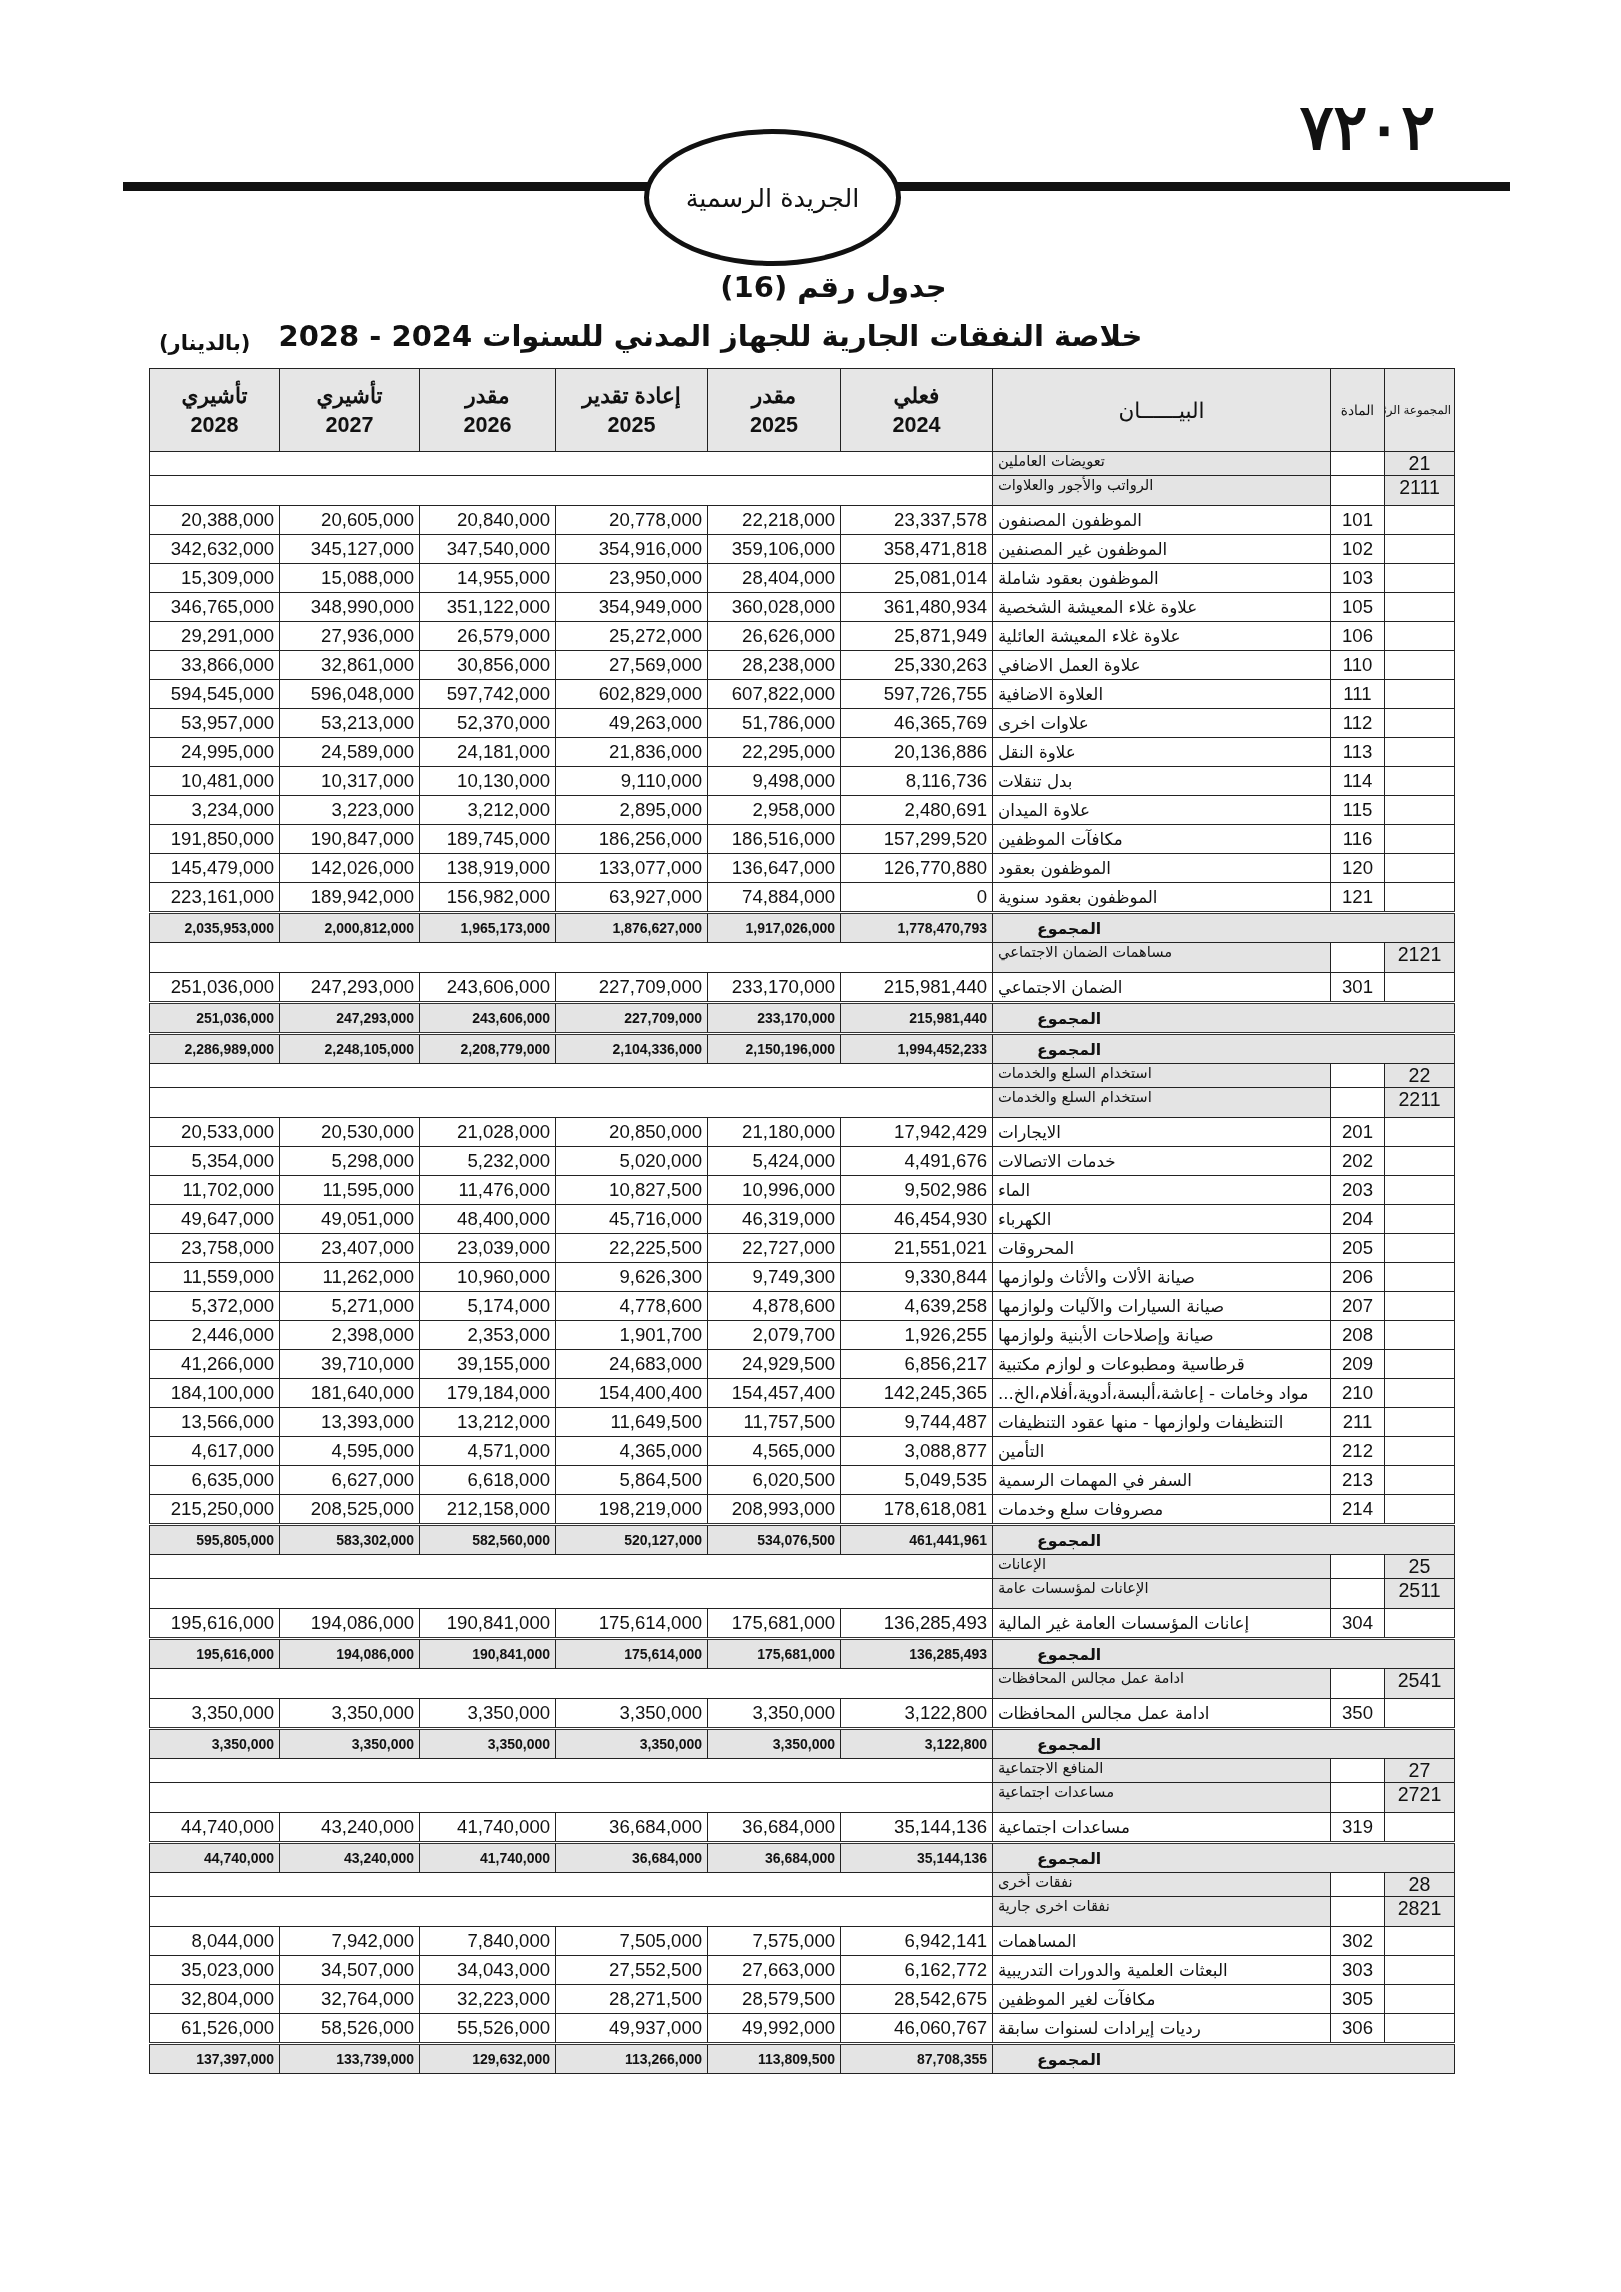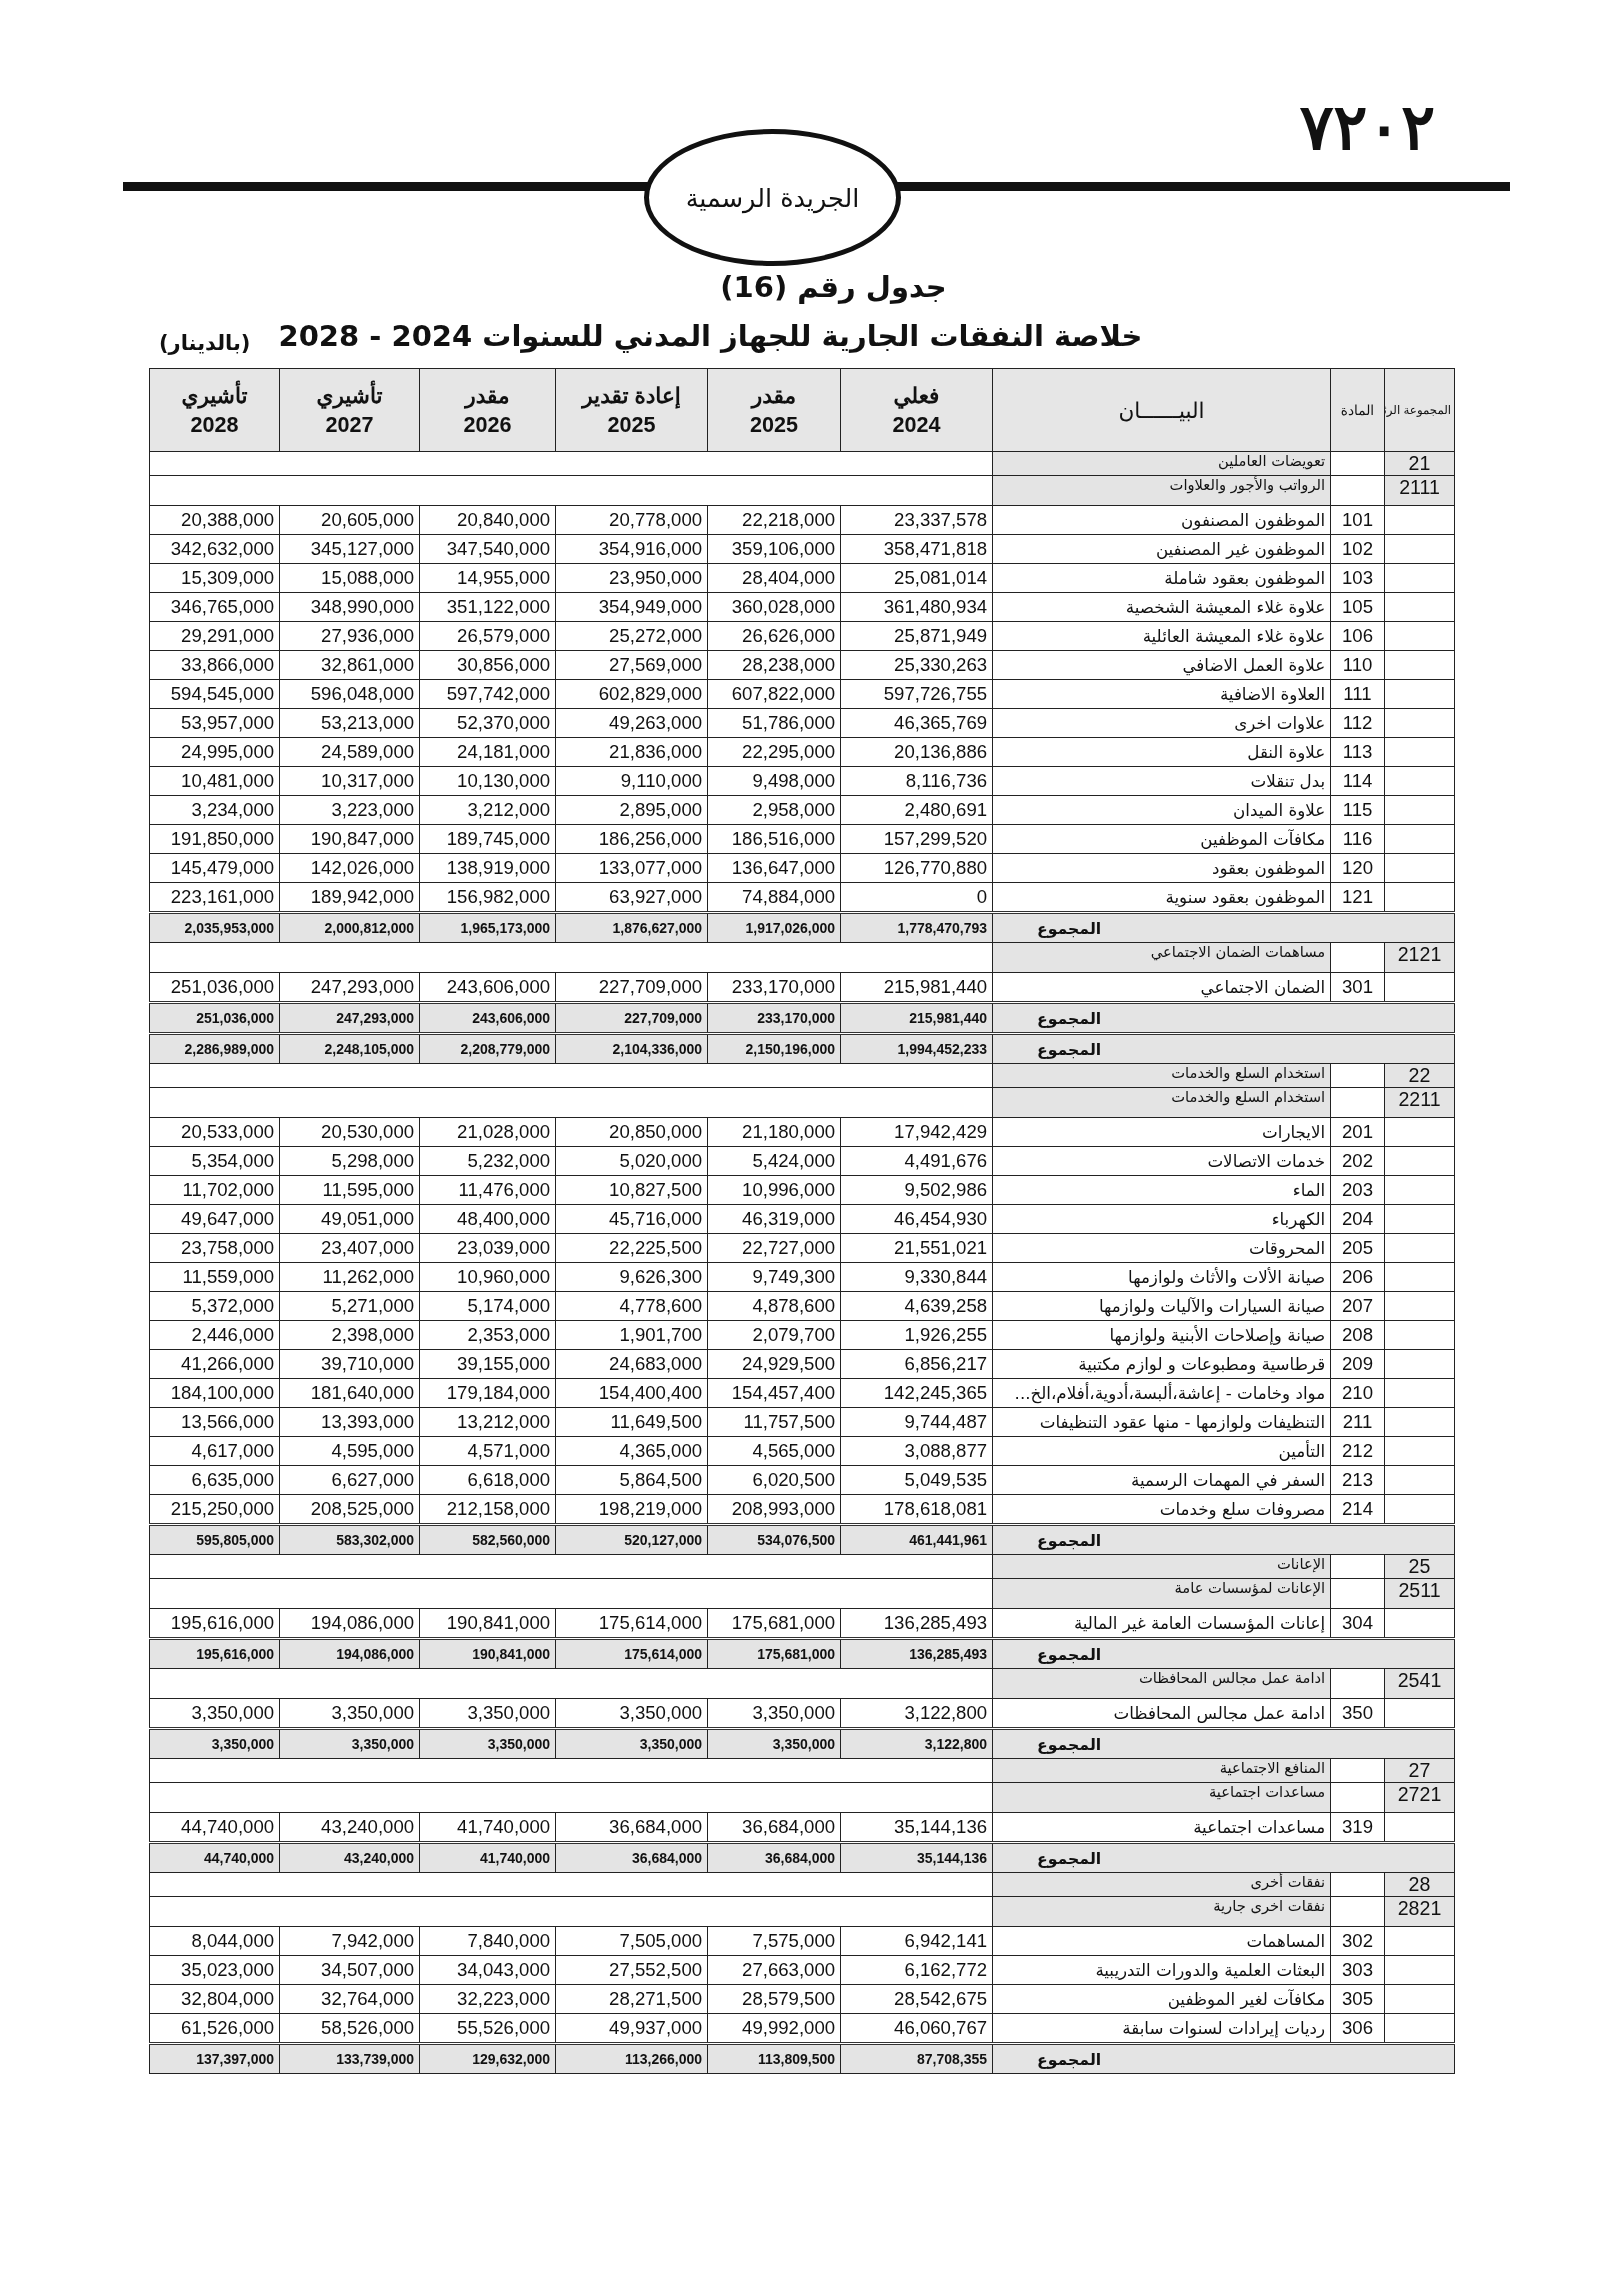--- a/index.html
+++ b/index.html
@@ -16,21 +16,21 @@
   table.budget td, table.budget th { border:1.5px solid #222; padding:0 4.9px; overflow:hidden; white-space:nowrap; }
   col.c-grp { width:70px; } col.c-item { width:54px; } col.c-desc { width:338px; }
   col.c-2024 { width:152px; } col.c-e25 { width:133px; } col.c-r25 { width:152px; }
   col.c-2026 { width:136px; } col.c-2027 { width:140px; } col.c-2028 { width:130px; }
   thead th { background:#e6e6e6; height:78px; font-weight:bold; font-size:21.6px; text-align:center; line-height:29px; border:2px solid #555; }
   thead th.grp-h { font-size:11.8px; line-height:14.7px; font-weight:normal; text-align:right; padding:2px 2.9px; }
   thead th.item-h { font-size:13.7px; font-weight:normal;margin-top:48px; }
   thead th.desc-h { font-size:21.6px; font-weight:normal; }
   tbody td { height:28px; font-size:18.6px; }
   td.num { text-align:right; direction:ltr; font-weight:normal; }
-  td.desc { text-align:right; font-size:16.7px; font-family:"DejaVu Sans", sans-serif; }
+  td.desc { text-align:left; font-size:16.7px; font-family:"DejaVu Sans", sans-serif; }
   td.item { text-align:center; font-size:18.6px; }
   td.grp { text-align:center; font-size:19.6px; }
   tr.section td.desc, tr.section td.grp { background:#e4e4e4; }
   tr.section td.desc { vertical-align:top; font-size:14.7px; }
   tr.section td.grp { vertical-align:top; }
   tr.section td.blank { background:#fff; }
   tr.section.major td { height:21.6px; }
   tr.section.sub td { height:29px; }
   tr.total td { background:#e4e4e4; font-weight:bold; }
   tr.total td.num { font-size:14px; }

